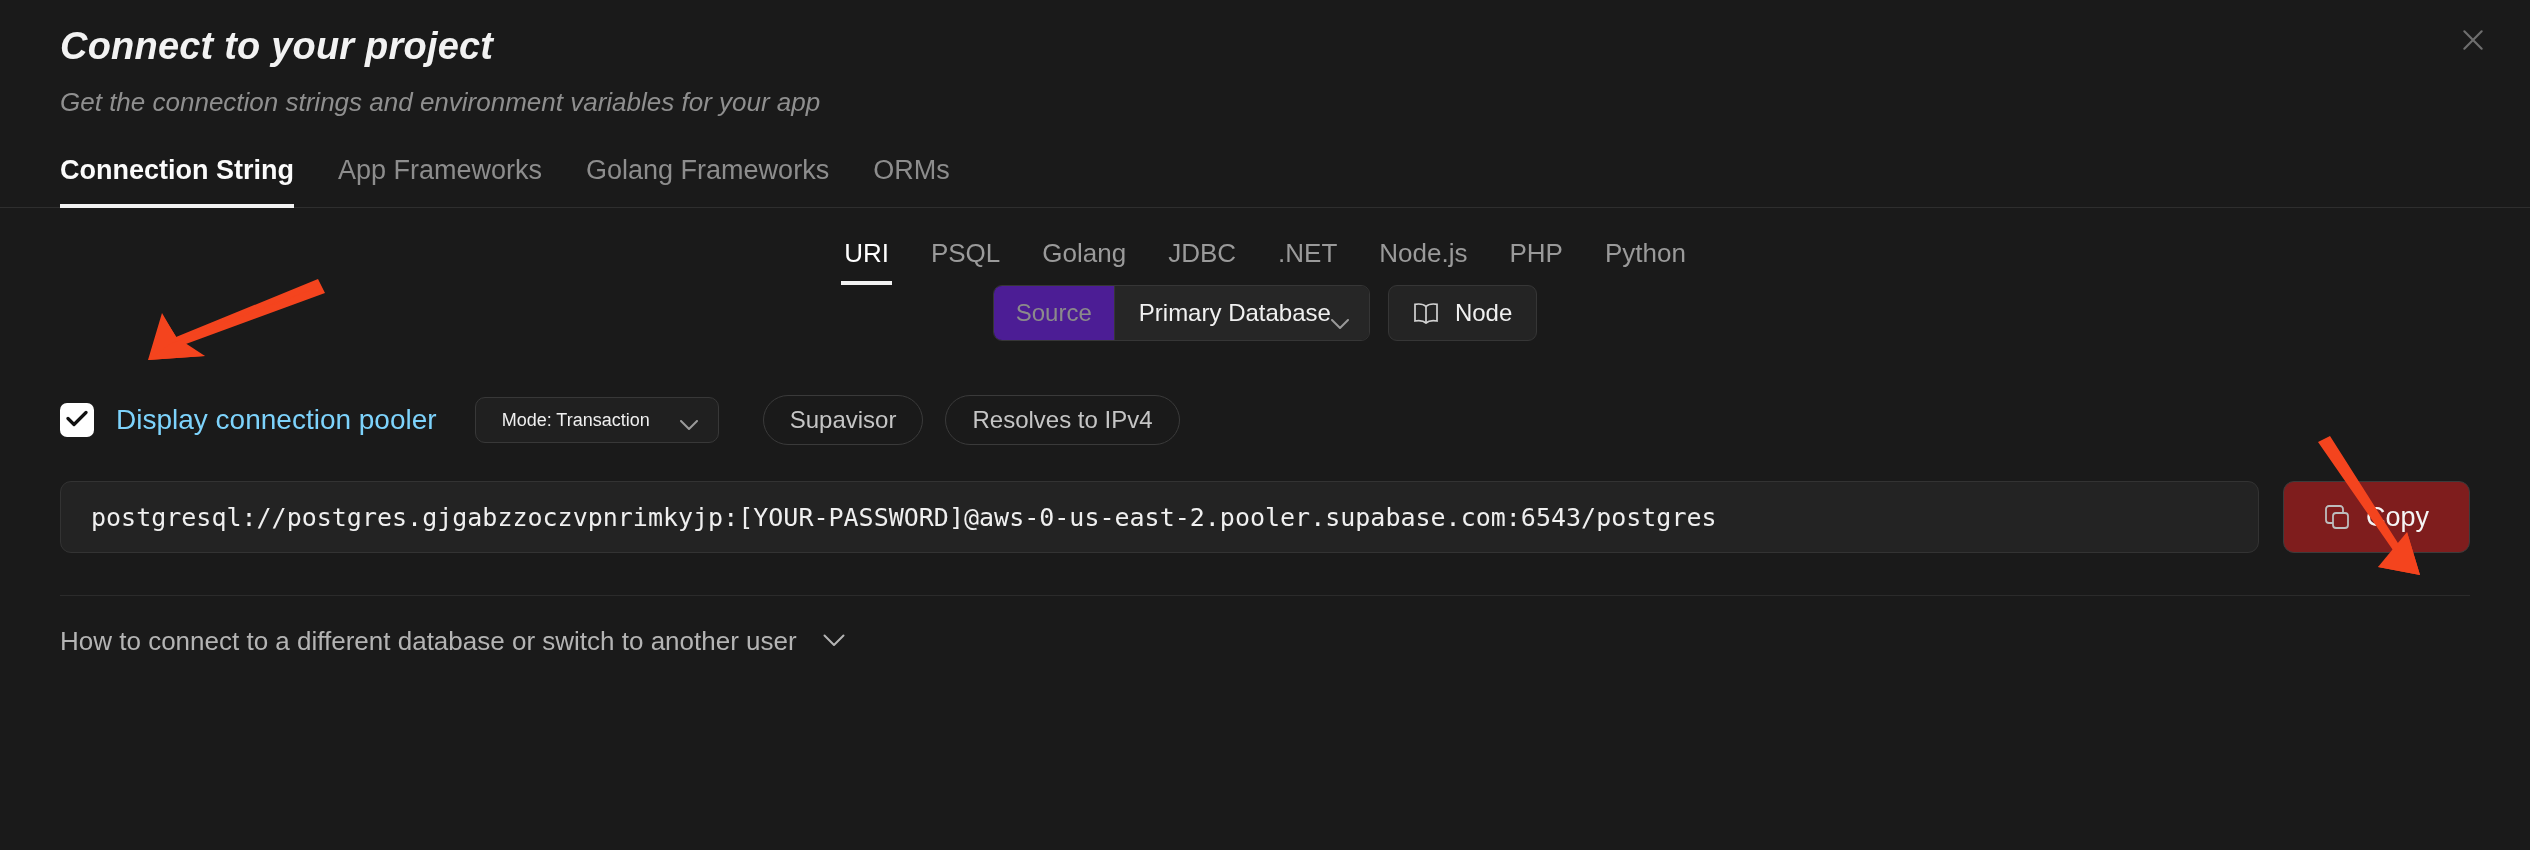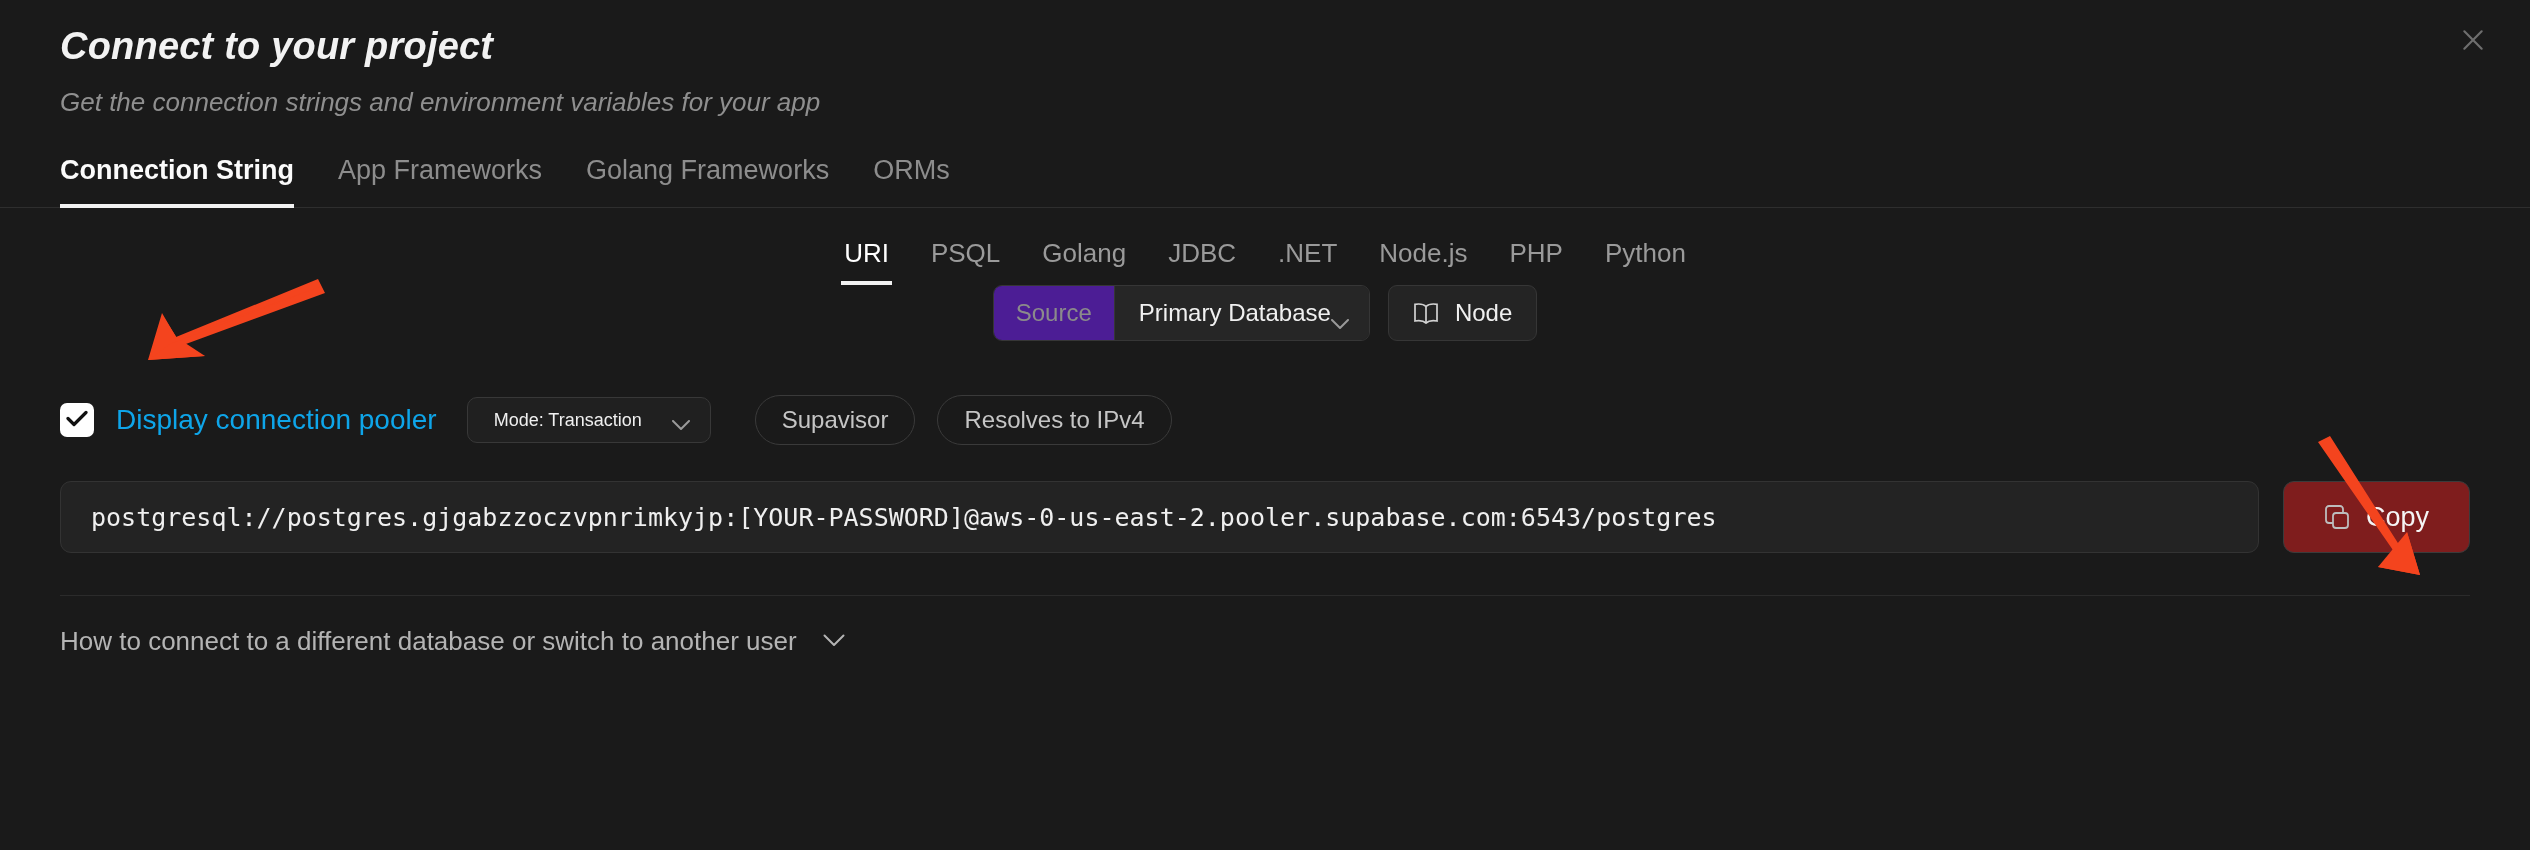--- a/index.html
+++ b/index.html
@@ -94,21 +94,21 @@
   
   .pooler-row {
     margin-top: 40px; padding: 0 60px;
     display: flex; align-items: center; gap: 22px;
   }
   .checkbox {
     width: 34px; height: 34px; border-radius: 7px; background: #ffffff;
     display: flex; align-items: center; justify-content: center; cursor: pointer; flex: none;
   }
   .checkbox svg { width: 22px; height: 17px; stroke: #111111; stroke-width: 3.2; fill: none; }
-  .pooler-label { font-size: 28px; color: #0ea5e9; margin-right: 8px; }
+  .pooler-label { font-size: 28px; color: #7dd3fc; margin-right: 16px; }
   .mode-select {
     display: flex; align-items: center; gap: 30px; height: 46px;
     padding: 0 20px 0 26px; border: 1px solid #383838; border-radius: 10px;
     background: #202020; color: #f0f0f0; font-size: 18px; cursor: pointer;
     font-family: inherit;
   }
   .badge {
     display: flex; align-items: center; height: 50px; padding: 0 26px;
     border: 1px solid #3a3a3a; border-radius: 25px;
     color: #c5c5c5; font-size: 24px; background: transparent;

